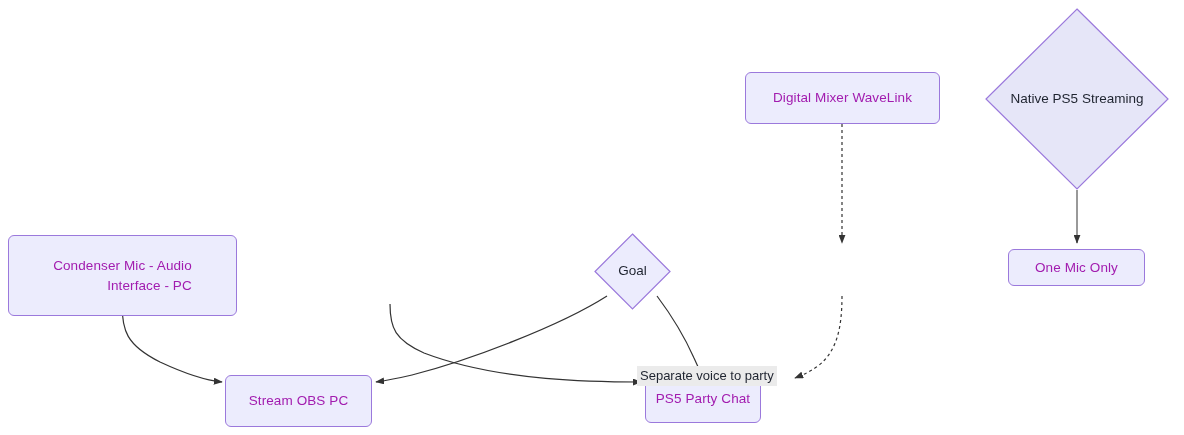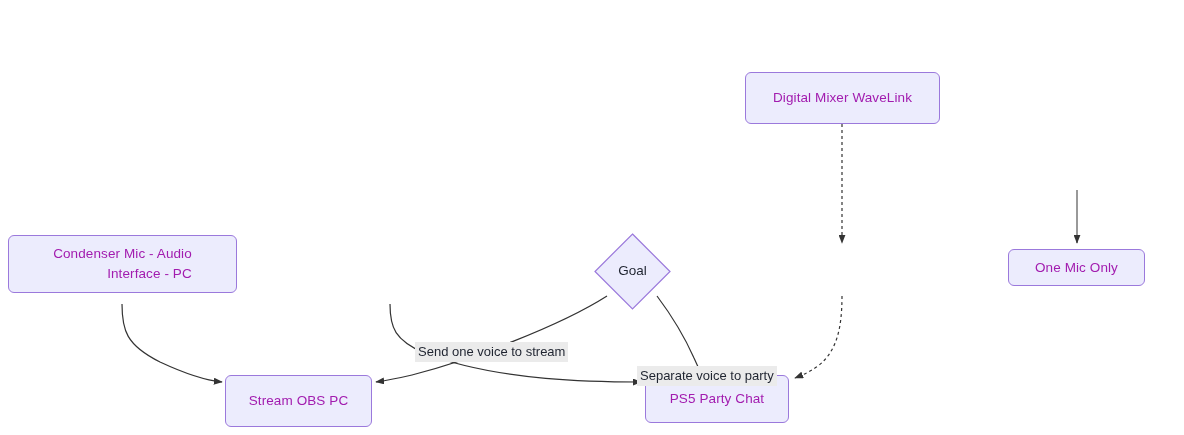--- a/index.html
+++ b/index.html
@@ -101,48 +101,53 @@
 
     <path d="M657,296 C672,316 686,340 694,358 C698,366 700,372 701,375" fill="none" stroke="#333333" stroke-width="1.2" marker-end="url(#arrowhead)"></path>
 
     <path d="M842,124 L842,243" fill="none" stroke="#333333" stroke-width="1.2" stroke-dasharray="3,3" marker-end="url(#arrowhead-dot)"></path>
 
     <path d="M842,296 C842,330 836,352 818,366 C808,373 800,376 795,378" fill="none" stroke="#333333" stroke-width="1.2" stroke-dasharray="3,3" marker-end="url(#arrowhead-dot)"></path>
 
     <path d="M1077,190 L1077,243" fill="none" stroke="#555555" stroke-width="1.2" marker-end="url(#arrowhead)"></path>
   </svg>
 
-  <div class="node" style="left:8px; top:235px; width:229px; height:58px;">
+  <div class="node" style="left:8px; top:235px; width:229px; height:81px;">
     <span class="node-label">Condenser Mic - Audio
 Interface - PC</span>
   </div>
 
 
   <div class="diamond-wrap" style="left:594px; top:233px; width:77px; height:77px;">
     <svg class="diamond-shape" viewBox="0 0 77 77" preserveAspectRatio="none">
       <polygon points="38.5,1 76,38.5 38.5,76 1,38.5" fill="#ECECFD" stroke="#9B79DC" stroke-width="1.2"></polygon>
     </svg>
     <span class="diamond-text">Goal</span>
   </div>
 
   <div class="node" style="left:745px; top:72px; width:195px; height:52px;">
     <span class="node-label">Digital Mixer WaveLink</span>
   </div>
 
 
+  <div class="diamond-wrap" style="left:985px; top:8px; width:184px; height:182px;">
+    <svg class="diamond-shape" viewBox="0 0 184 182" preserveAspectRatio="none">
+      <polygon points="92,1 183,91 92,181 1,91" fill="#E6E6F8" stroke="#9B79DC" stroke-width="1.2"></polygon>
+    </svg>
+    <span class="diamond-text">Native PS5 Streaming</span>
+  </div>
 
   <div class="node" style="left:1008px; top:249px; width:137px; height:37px;">
     <span class="node-label">One Mic Only</span>
   </div>
 
   <div class="node" style="left:225px; top:375px; width:147px; height:52px;">
     <span class="node-label">Stream OBS PC</span>
   </div>
 
-  <div class="node" style="left:645px; top:375px; width:144px; height:48px;">
+  <div class="node" style="left:645px; top:375px; width:116px; height:48px;">
     <span class="node-label">PS5 Party Chat</span>
   </div>
 
-  <div class="edge-label" style="left:415px; top:342px;">Send one voice to stream</div>
 
   <div class="edge-label" style="left:637px; top:334px;margin-top:32px;">Separate voice to party</div>
 
 </div>
 
 </body></html>

